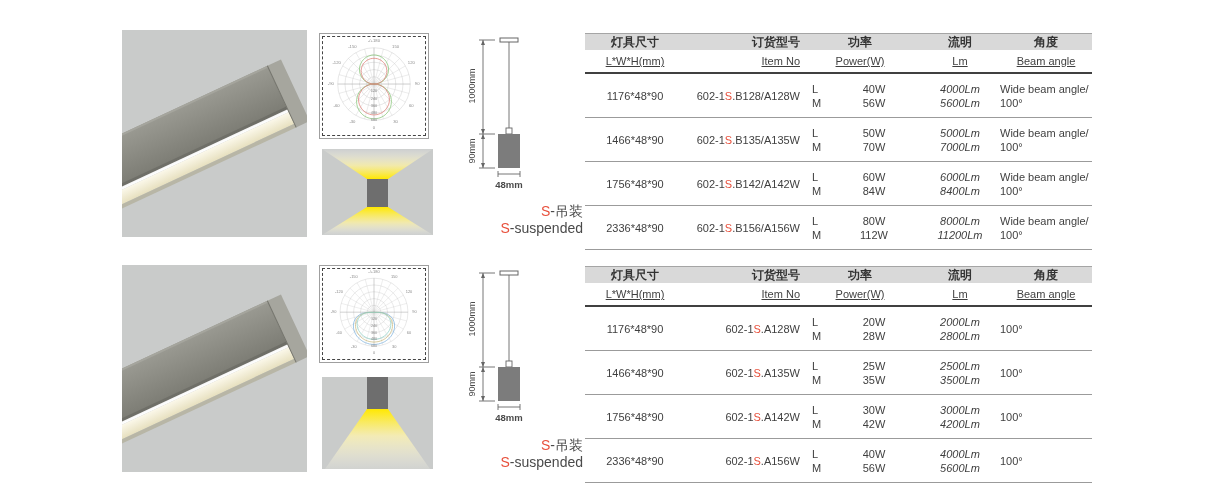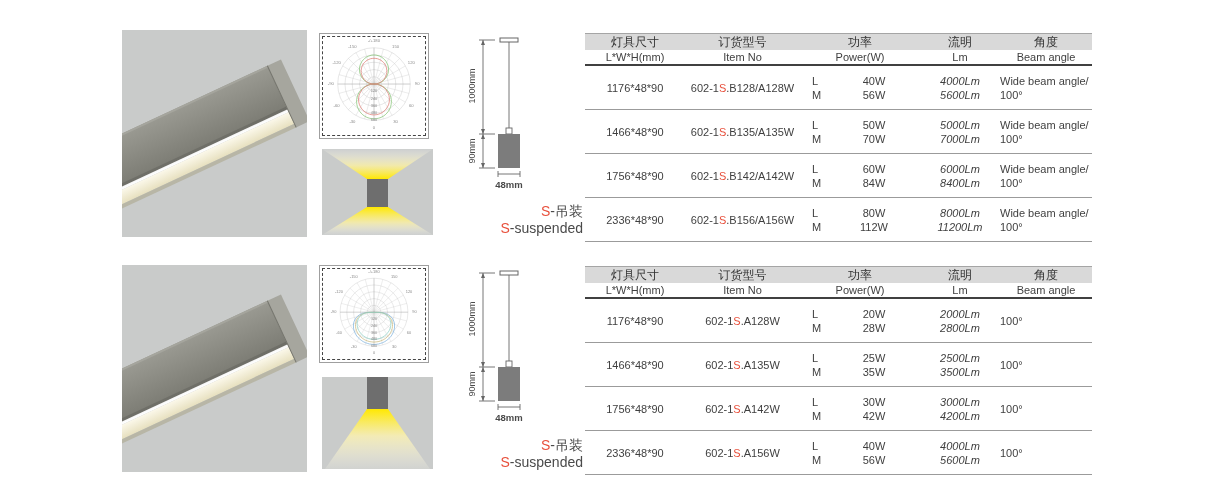--- a/index.html
+++ b/index.html
@@ -26,26 +26,26 @@
 
   
   .dim svg { display:block; width:100%; height:100%; }
   .dim text { font-family:"Liberation Sans", sans-serif; fill:#4a4a4a; }
 
   .mount-label { width:135px; text-align:right; font-size:14px; color:#4a4a4a; line-height:17px; }
 
   
   .spec-table { width:507px; font-size:11px; }
   .grid5 { display:grid; grid-template-columns:100px 115px 120px 80px 92px; }
-  .cn-row { background:#d9d9d9; border-top:1px solid #a5a5a5; height:17px; align-items:center; font-weight:normal; font-size:12px; color:#333; }
-  .en-row { height:16px; align-items:center; border-bottom:2px solid #404040; font-size:11px; }
+  .cn-row { background:#d9d9d9; border-top:1px solid #a5a5a5; height:17px; align-items:center; font-weight:bold; font-size:12px; color:#333; }
+  .en-row { height:24px; align-items:center; border-bottom:2px solid #404040; font-size:11px;text-decoration:underline; }
   .t-row { height:44px; border-bottom:1px solid #9b9b9b; align-items:center; }
   .cell { line-height:14px; }
   .c-size { text-align:center; }
-  .c-item { text-align:center; }
+  .c-item { text-align:right; }
   .c-power { padding-left:12px; }
   .p-line { display:grid; grid-template-columns:34px 56px; }
   .p-mode { text-align:left; }
   .p-val  { text-align:center; }
   .c-lm { text-align:center;font-style:italic; }
   .c-angle { text-align:left; }
 </style>
 </head>
 <body>
 

